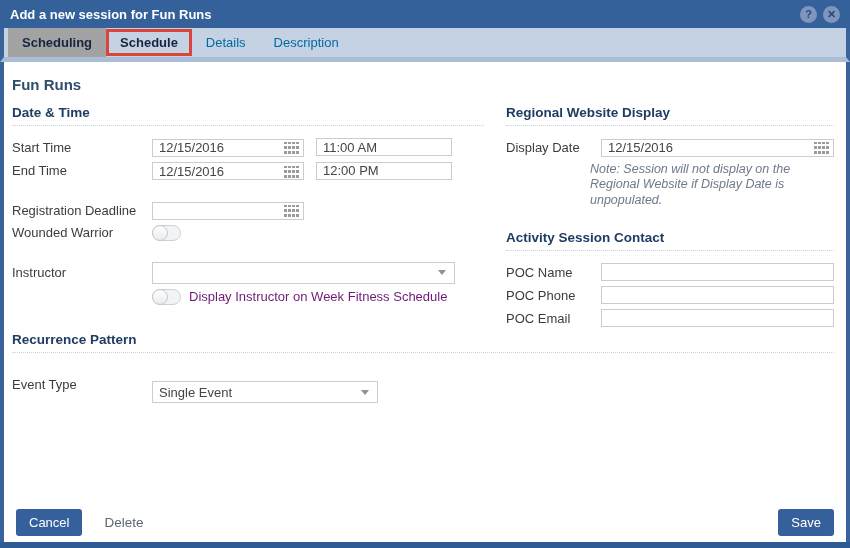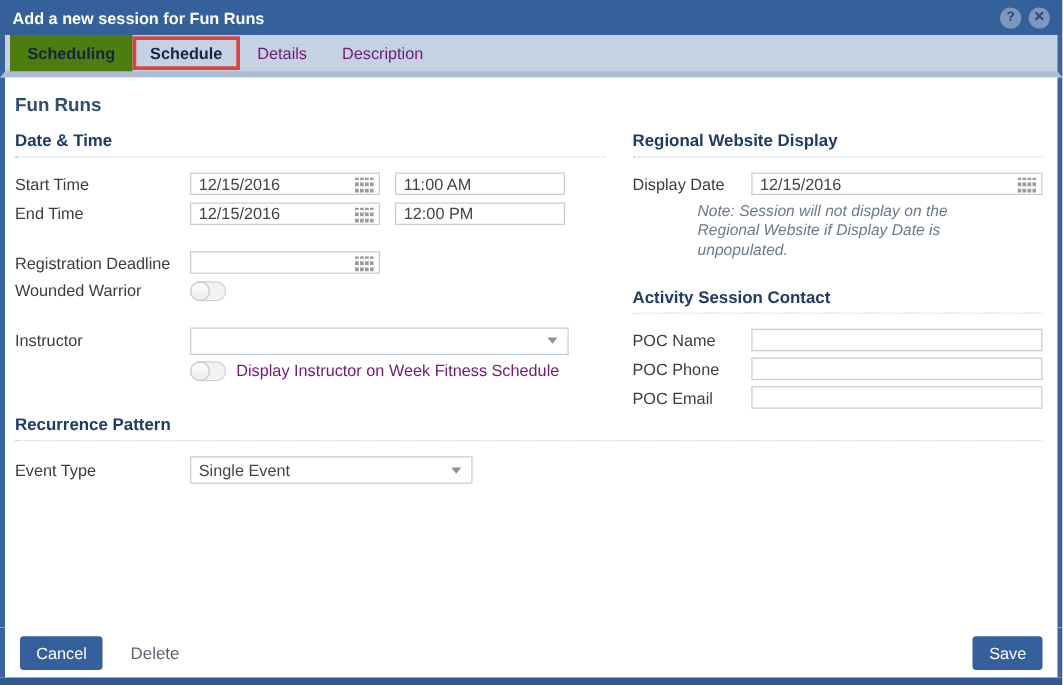--- a/index.html
+++ b/index.html
@@ -41,22 +41,22 @@
     padding-left: 4px;
     font-size: 13px;
   }
   .tab {
     display: flex; align-items: center;
     padding: 0 14px;
     color: #16253E; font-weight: bold;
     cursor: pointer;
     white-space: nowrap;
   }
-  .tab.active { background: #4d7c0f; }
-  .tab.disabled { color: #701a75; font-weight: normal; cursor: default; }
+  .tab.active { background: #a3a3a3; }
+  .tab.disabled { color: #0369a1; font-weight: normal; cursor: default; }
   .tab-annotation {
     border: 3px solid #D9453C;
     margin: 1px 0;
     display: flex; align-items: stretch;
   }
   .tab-annotation .tab { padding: 0 11px; }
 
   
   .content {
     flex: 1 1 auto;
@@ -123,28 +123,28 @@
     font-size: 13px; color: #444;
     cursor: pointer;
   }
   .select .sel-text { flex: 1; white-space: nowrap; overflow: hidden; }
   .caret {
     width: 0; height: 0;
     border-left: 4px solid transparent; border-right: 4px solid transparent;
     border-top: 5px solid #8B9196;
   }
   .sel-instructor { width: 303px; }
-  .sel-event { width: 226px; }
+  .sel-event { width: 226px; margin-top: 16px; }
 
   .gap-md { height: 16px; }
   .inline-toggle-row { margin-left: 140px; display: flex; align-items: center; margin-top: 5px; }
   .inline-toggle-row .toggle-label { font-size: 13px; color: #701a75; margin-left: 8px; }
 
   .note {
-    margin-left: 52px;
+    margin-left: 84px;
     width: 232px;
     font-size: 12.5px; font-style: italic; color: #6C7A8A;
     line-height: 1.25;
     margin-top: 2px;
   }
   .section-contact { margin-top: 22px; }
   .section-recurrence { }
 
   
   .footer {

